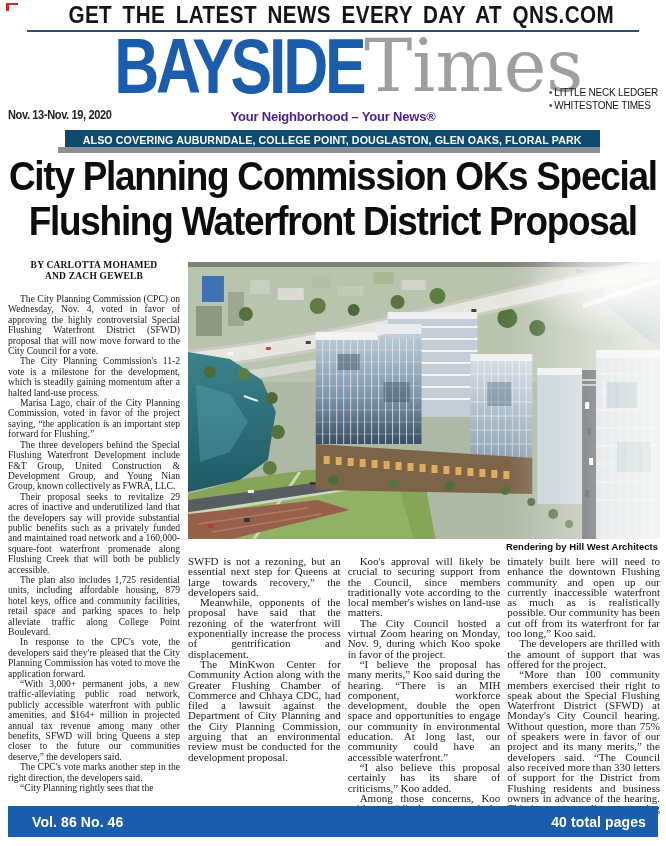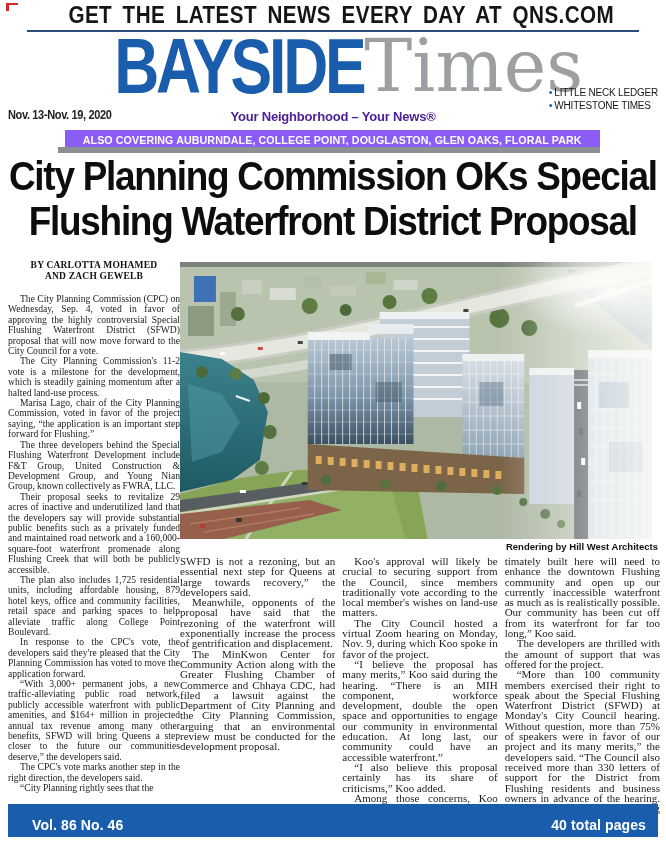--- a/index.html
+++ b/index.html
@@ -28,58 +28,58 @@
              font-weight:400; font-size:10px; line-height:13px; color:#161616; letter-spacing:-.2px;margin-left:20px; }
   .sisters .dot { color:#1a5dad; font-size:11px; margin-right:2px; }
   .issue-date { position:absolute; left:8px; top:108px; font-family:"Liberation Sans", sans-serif;
                 font-weight:700; font-size:12px; color:#232323; letter-spacing:-.4px;
                 transform:scaleX(.92); transform-origin:left; }
   .tagline { position:absolute; top:109px; left:0; right:0; text-align:center;
              font-family:"Liberation Sans", sans-serif; font-weight:700; font-size:13px;
              letter-spacing:-.2px; color:#4c1d95; }
 
   
-  .coverage { position:absolute; top:130px; left:65px; width:535px; height:17px; background:#8b5cf6;
+  .coverage { position:absolute; top:130px; left:65px; width:535px; height:17px; background:#0c4a6e;
               color:#fff; text-align:center; line-height:17px; white-space:nowrap; }
   .coverage span { display:inline-block; transform:scaleX(.97); transform-origin:center;
                    font-family:"Liberation Sans", sans-serif; font-weight:700; font-size:11px;
                    letter-spacing:.1px; }
   .coverage-shadow { position:absolute; top:147px; left:58px; width:542px; height:6px; background:#8d9093; }
 
   
   .headline { position:absolute; top:154px; left:0; right:0; display:flex; flex-direction:column;
               align-items:center; }
   .hl { display:inline-block; transform:scaleX(.9); transform-origin:center; white-space:nowrap;
         font-family:"Liberation Sans", sans-serif; font-weight:700; font-size:41px; line-height:45px;
         letter-spacing:-1.4px; color:#0d0d0d; }
 
   
-  .article { position:absolute; top:252px; left:8px; right:6px; bottom:30px; display:flex; 
+  .article { position:absolute; top:252px; left:8px; right:6px; bottom:30px; display:flex; gap:8px;
              overflow:hidden; }
   .col1 { width:172px; flex:none; overflow:hidden; }
   .byline { text-align:center; font-family:"Liberation Serif", serif; font-weight:700;
             font-size:9.5px; line-height:11px; letter-spacing:.2px; margin:8px 0 12px; color:#111; }
   .body p { margin:0; text-align:justify; text-indent:12px; color:#1b1b1b;
             font-family:"Liberation Serif", serif; word-spacing:-.2px; }
   .col1 .body p { font-size:9.6px; line-height:10.4px; }
   .cols3 .body p { font-size:11px; line-height:10.3px; }
   .body p.cont { text-indent:0; }
 
   .rightarea { flex:1; display:flex; flex-direction:column; overflow:hidden; }
   .photo { margin:10px 0 0; width:472px; height:277px; }
   .photo svg { display:block; width:472px; height:277px; }
   .caption { text-align:right; margin:2px 2px 4px 0; font-family:"Liberation Sans", sans-serif;
              font-weight:700; font-size:9.5px; color:#101010; }
   .cols3 { display:flex; gap:7px; overflow:hidden; flex:1; }
   .cols3 > div { flex:1; overflow:hidden; }
 
   
-  .footbar { position:absolute; left:8px; right:8px; bottom:9px; height:25px; background:#1a5dad;
+  .footbar { position:absolute; left:8px; right:8px; bottom:9px; height:31px; background:#1a5dad;
              color:#fff; display:flex; justify-content:space-between; align-items:center;
-             padding:8px 12px 0 24px; font-family:"Liberation Sans", sans-serif; font-weight:700;
+             padding:0 12px 0 24px; font-family:"Liberation Sans", sans-serif; font-weight:700;
              font-size:14px; letter-spacing:.1px; }
 </style>
 </head>
 <body>
 
 <div class="page">
 
   <div class="redmark"></div>
 
   <div class="topline">
@@ -109,21 +109,21 @@
     <span class="hl">Flushing Waterfront District Proposal</span>
   </h1>
 
   <main class="article">
     <div class="col1">
       <div class="byline">
         <div>BY CARLOTTA MOHAMED</div>
         <div>AND ZACH GEWELB</div>
       </div>
       <div class="body">
-          <p>The City Planning Commission (CPC) on Wednesday, Sep. 4, voted in favor of approving the highly controversial Special Flushing Waterfront District (SFWD) proposal that will now move forward to the City Council for a vote.</p>
+          <p>The City Planning Commission (CPC) on Wednesday, Nov. 4, voted in favor of approving the highly controversial Special Flushing Waterfront District (SFWD) proposal that will now move forward to the City Council for a vote.</p>
           <p>The City Planning Commission's 11-2 vote is a milestone for the development, which is steadily gaining momentum after a halted land-use process.</p>
           <p>Marisa Lago, chair of the City Planning Commission, voted in favor of the project saying, “the application is an important step forward for Flushing.”</p>
           <p>The three developers behind the Special Flushing Waterfront Development include F&amp;T Group, United Construction &amp; Development Group, and Young Nian Group, known collectively as FWRA, LLC.</p>
           <p>Their proposal seeks to revitalize 29 acres of inactive and underutilized land that the developers say will provide substantial public benefits such as a privately funded and maintained road network and a 160,000-square-foot waterfront promenade along Flushing Creek that will both be publicly accessible.</p>
           <p>The plan also includes 1,725 residential units, including affordable housing, 879 hotel keys, office and community facilities, retail space and parking spaces to help alleviate traffic along College Point Boulevard.</p>
           <p>In response to the CPC's vote, the developers said they're pleased that the City Planning Commission has voted to move the application forward.</p>
           <p>“With 3,000+ permanent jobs, a new traffic-alleviating public road network, publicly accessible waterfront with public amenities, and $164+ million in projected annual tax revenue among many other benefits, SFWD will bring Queens a step closer to the future our communities deserve,” the developers said.</p>
           <p>The CPC's vote marks another step in the right direction, the developers said.</p>
           <p>“City Planning rightly sees that the</p>
         </div>

